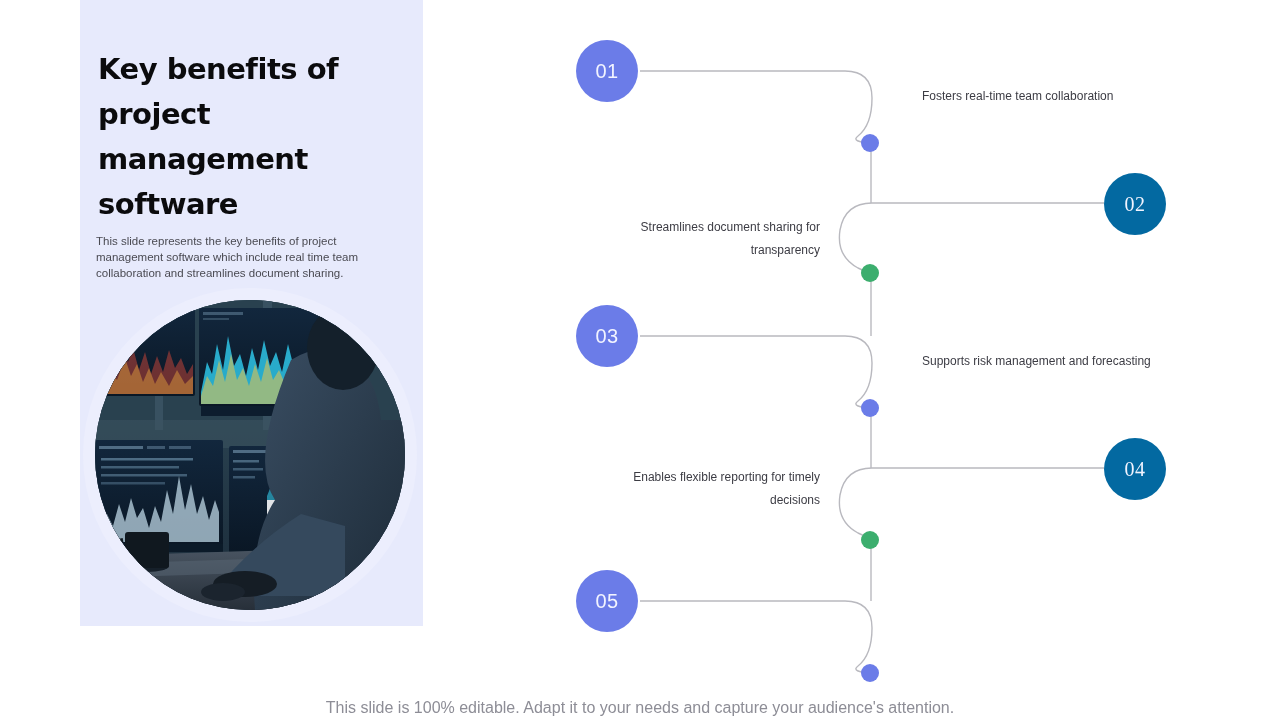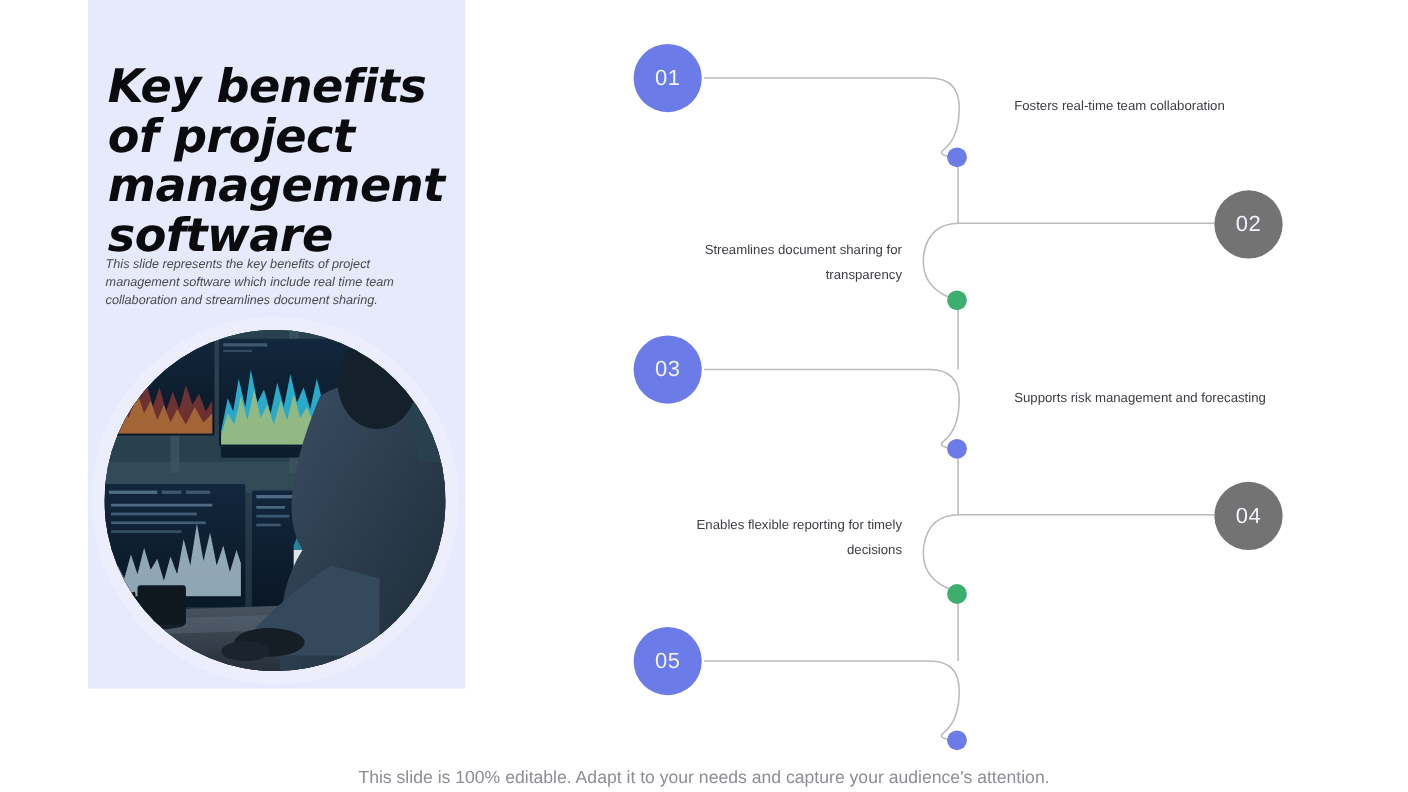--- a/index.html
+++ b/index.html
@@ -31,36 +31,34 @@
     height: 626px;
     background: #e7eafc;
   }
   #slide-title {
     position: absolute;
     left: 98px;
     top: 28px;
     width: 300px;
     font-family: "DejaVu Sans", sans-serif;
     font-weight: bold;
-    font-size: 42px;
+    font-size: 29px;
     line-height: 45px;
     letter-spacing: -0.5px;
     color: #0b0b0d;
-    font-style: italic;
   }
   #slide-subtitle {
     position: absolute;
     left: 96px;
     top: 221px;
     width: 292px;
     font-family: "Liberation Sans", sans-serif;
     font-size: 11.5px;
     line-height: 16px;
     color: #4a4a52;
-    font-style: italic;
   }
 
   
   #photo-ring {
     position: absolute;
     left: 83px;
     top: 288px;
     width: 334px;
     height: 334px;
     border-radius: 50%;
@@ -92,21 +90,21 @@
     border-radius: 50%;
     display: flex;
     align-items: center;
     justify-content: center;
     font-family: "Liberation Sans", sans-serif;
     font-size: 20px;
     letter-spacing: 0.5px;
     color: #f2f4ff;
   }
   .node-purple { background: #6b7ce8; text-align: right; }
-  .node-green  { background: #737373; }
+  .node-green  { background: #0369a1; font-family: Liberation Serif, serif; }
 
   .node-label {
     position: absolute;
     font-family: "Liberation Sans", sans-serif;
     font-size: 12px;
     line-height: 23px;
     color: #3c3c44;
   }
   .label-right { text-align: left; }
   .label-left  { text-align: right; }

